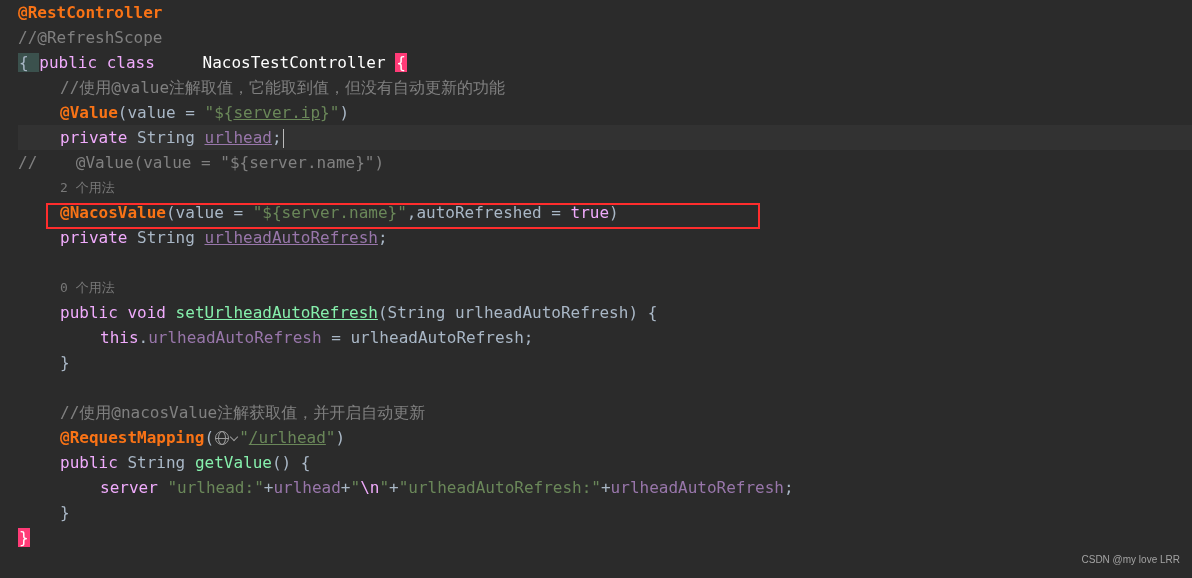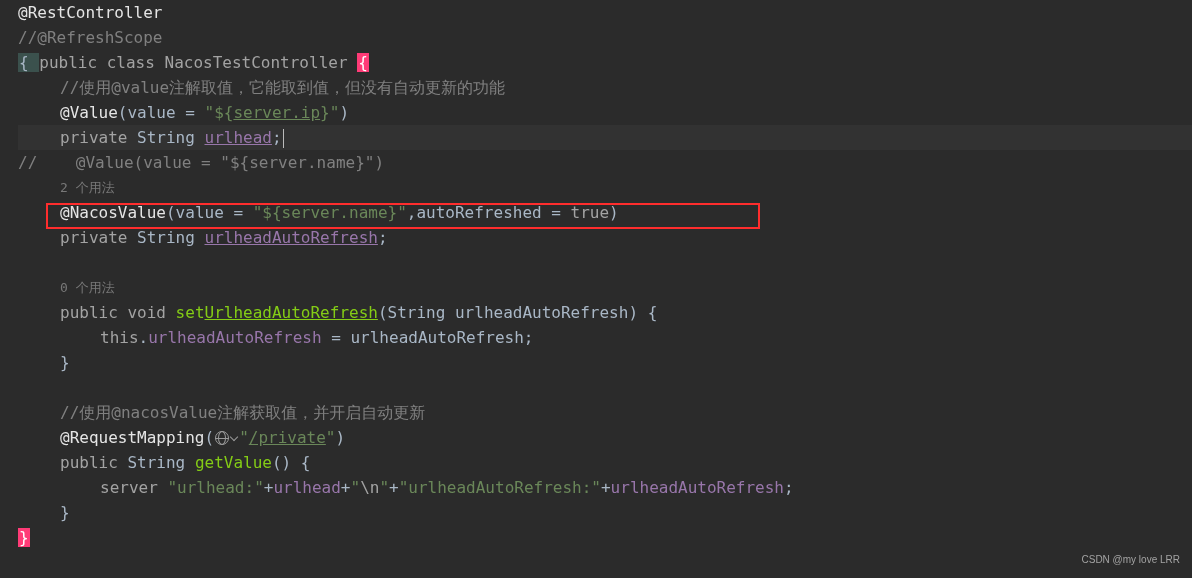--- a/index.html
+++ b/index.html
@@ -11,26 +11,26 @@
     color: #a9b7c6;
     width: 1192px;
     height: 578px;
     overflow: hidden;
     position: relative;
     padding-left: 18px;
   }
   .line { white-space: pre; position: relative; }
   .ind1 { padding-left: 42px; }
   .ind2 { padding-left: 82px; }
-  .annotation { color: #e5e5e5; }
+  .annotation { color: #f97316; font-weight: bold; }
   .comment { color: #808080; }
-  .keyword { color: #a3a3a3; }
+  .keyword { color: #f0abfc; }
   .string { color: #6a8759; }
-  .classname { color: #a3a3a3; }
-  .funcname { color: #84cc16; }
+  .classname { color: #ffffff; margin-left: 38px; }
+  .funcname { color: #86efac; }
   .param { color: #a9b7c6; }
   .field { color: #9876aa; }
   .underlined { text-decoration: underline; text-align: right; }
   .brace-hl {
     background: #ff3b77;
     color: #ffffff;
     padding: 0 1px;
   }
   .brace-hl2 {
     background: #3b514d;
@@ -139,21 +139,21 @@
 <div class="line ind1"><span class="keyword">public </span><span class="keyword">void </span><span class="funcname">set</span><span class="funcname underlined">UrlheadAutoRefresh</span><span>(</span><span>String </span><span class="param">urlheadAutoRefresh</span><span>) </span><span>{</span></div>
 
 <div class="line ind2"><span class="keyword">this</span><span>.</span><span class="field">urlheadAutoRefresh</span><span> = </span><span>urlheadAutoRefresh</span><span>;</span></div>
 
 <div class="line ind1"><span>}</span></div>
 
 <div class="line">&nbsp;</div>
 
 <div class="line ind1"><span class="comment">//使用@nacosValue注解获取值，并开启自动更新</span></div>
 
-<div class="line ind1"><span class="annotation">@RequestMapping</span><span>(</span><span class="globe-icon"></span><span class="chevron"></span><span class="string">"</span><span class="string underlined">/private</span><span class="string">"</span><span>)</span></div>
+<div class="line ind1"><span class="annotation">@RequestMapping</span><span>(</span><span class="globe-icon"></span><span class="chevron"></span><span class="string">"</span><span class="string underlined">/urlhead</span><span class="string">"</span><span>)</span></div>
 
 <div class="line ind1"><span class="keyword">public </span><span>String </span><span class="funcname">getValue</span><span>()</span><span> </span><span>{</span></div>
 
 <div class="line ind2"><span class="keyword">server </span><span class="string">"urlhead:"</span><span>+</span><span class="field">urlhead</span><span>+</span><span class="string">"</span><span class="keyword">\n</span><span class="string">"</span><span>+</span><span class="string">"urlheadAutoRefresh:"</span><span>+</span><span class="field">urlheadAutoRefresh</span><span>;</span></div>
 
 <div class="line ind1"><span>}</span></div>
 
 <div class="line"><span class="brace-hl">}</span></div>
 
 </div>

